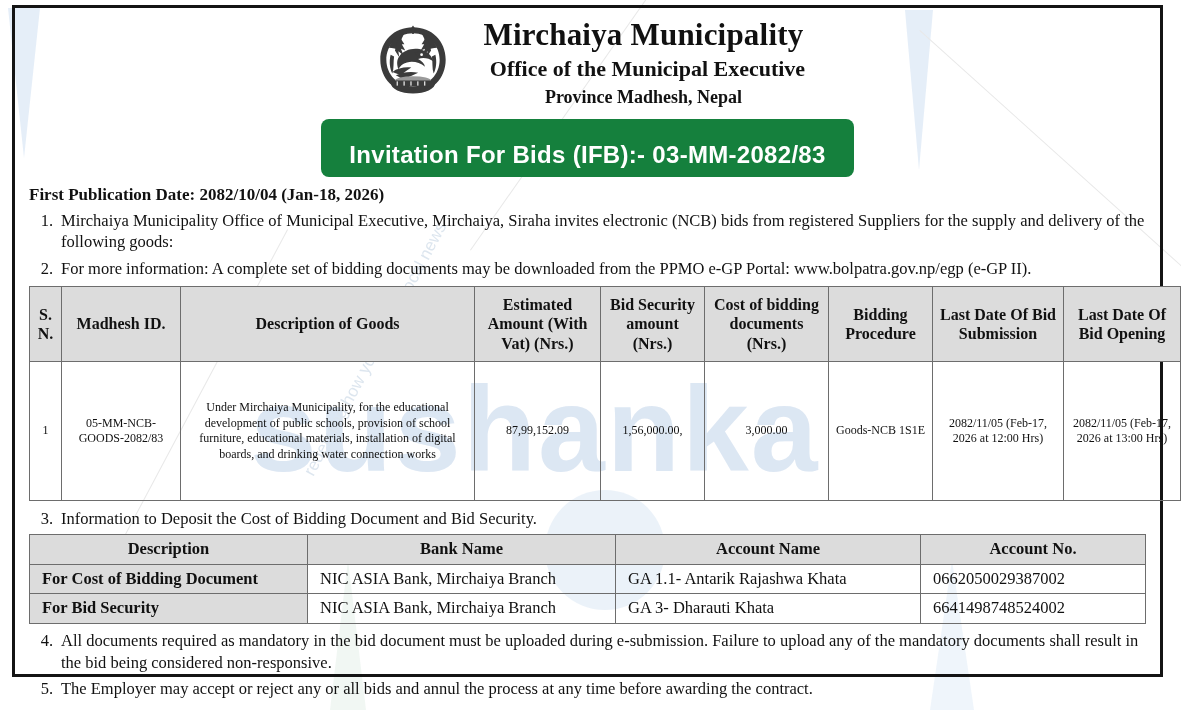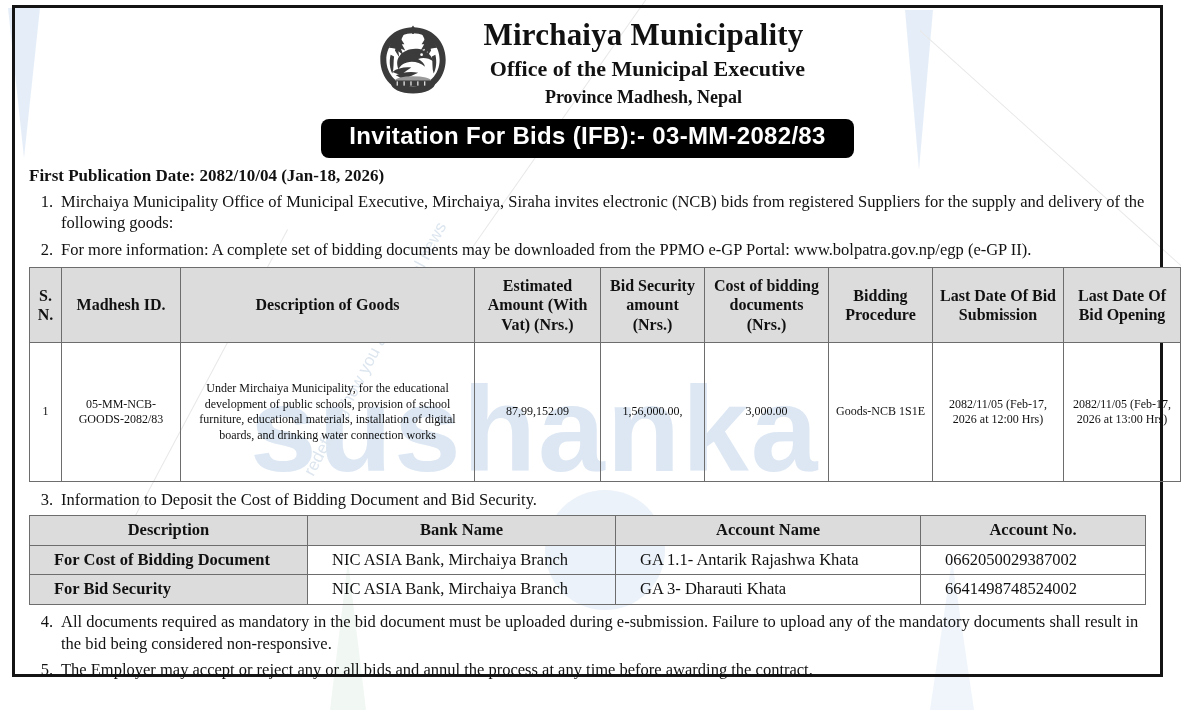--- a/index.html
+++ b/index.html
@@ -145,27 +145,27 @@
     font-weight: bold;
     line-height: 1.45;
   }
 
   .ifb-banner-wrap {
     display: flex;
     justify-content: center;
     margin-top: 9px;
   }
   .ifb-banner {
-    background: #000000;
+    background: #15803d;
     color: #ffffff;
     font-family: "Liberation Sans", sans-serif;
     font-weight: bold;
     font-size: 24px;
     letter-spacing: .3px;
-    padding: 3px 28px 8px 28px;
+    padding: 22px 28px 8px 28px;
     border-radius: 8px;
     white-space: nowrap;
   }
   .pubdate {
     text-align: left;
     font-size: 17px;
     font-weight: bold;
     margin-top: 8px;
   }
 
@@ -222,21 +222,21 @@
     width: 24px;
     flex: 0 0 24px;
     text-align: right;
     padding-right: 8px;
   }
 
   .bank-table { margin-top: 5px; }
   .bank-table th, .bank-table td {
     border: 1px solid #6d6d6d;
     font-size: 16.5px;
-    padding: 4px 24px;
+    padding: 4px 12px;
     line-height: 1.25;
   }
   .bank-table th {
     background: #dcdcdc;
     text-align: center;
     font-weight: bold;
   }
   .bank-table td { text-align: left; }
   .bank-table td.label-cell {
     background: #dcdcdc;

